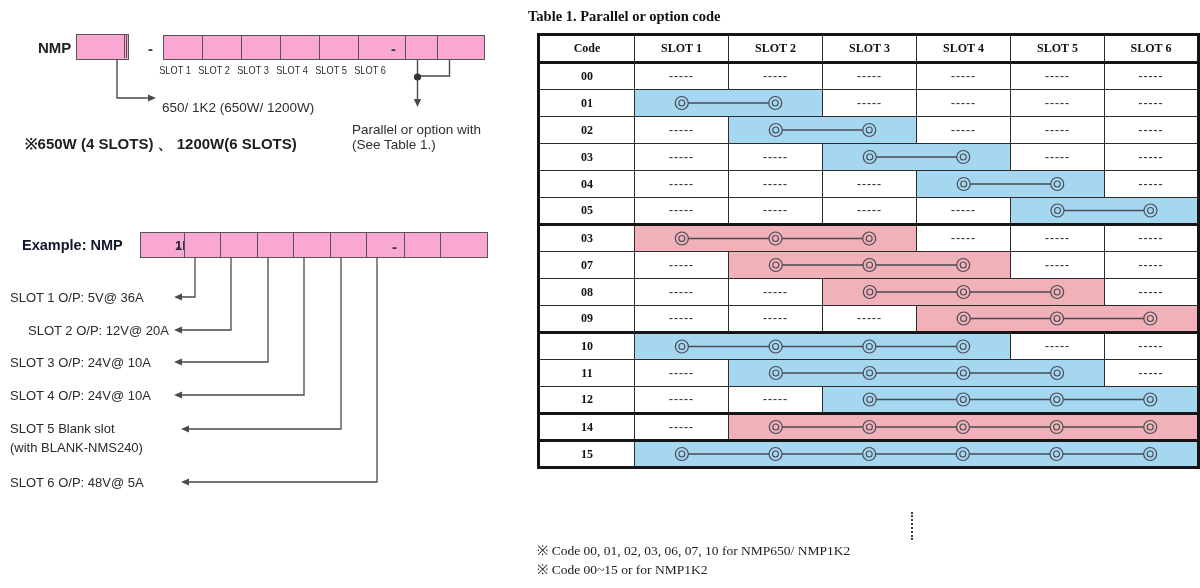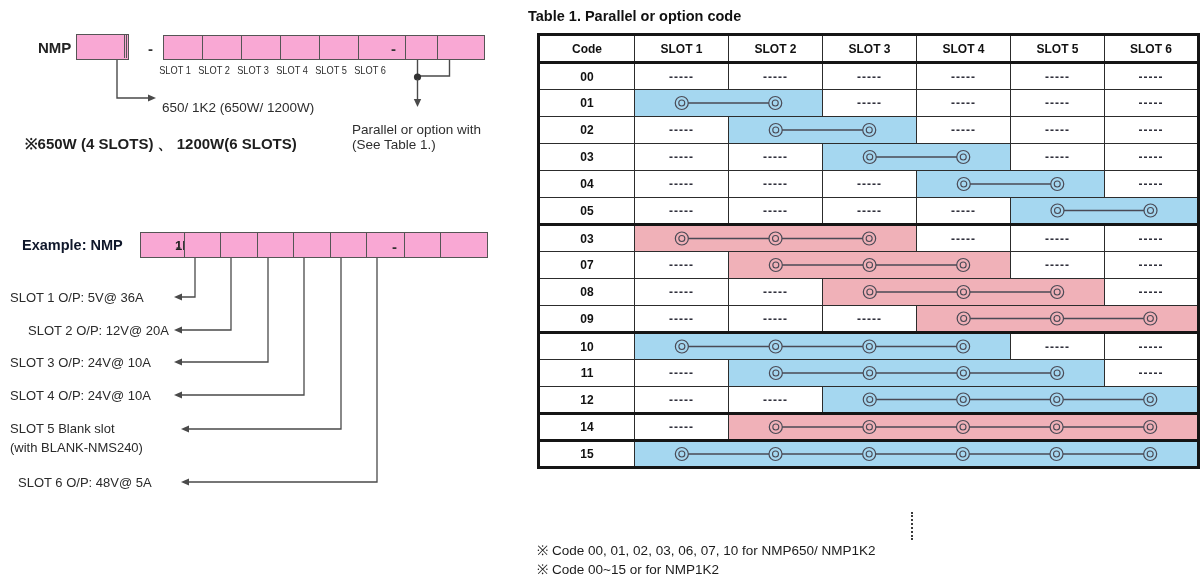--- a/index.html
+++ b/index.html
@@ -19,21 +19,21 @@
   .model-box-group .cell:last-child { border-right:none; }
   .dash { font-size:15px; font-weight:bold; color:#333; }
   .slot-tag { font-size:10.5px; color:#2e2e2e; transform:scaleX(0.88); transform-origin:center; text-align:center; white-space:nowrap; }
   .small-note { font-size:13.5px; color:#2e2e2e; white-space:nowrap; }
   .watt-note { font-size:15px; font-weight:bold; color:#1e1e1e; white-space:nowrap; }
   .example-label { font-size:14.5px; font-weight:bold; color:#0f172a; white-space:nowrap;text-align:right; }
   .code-letter { display:flex; align-items:center; justify-content:center; font-size:13px; font-weight:bold; color:#222; }
   .slot-line-label { font-size:13px; color:#2a2a2a; white-space:nowrap; }
 
   
-  .right-panel { position:absolute; left:520px; top:0; width:680px; height:588px; }
+  .right-panel { position:absolute; left:520px; top:0; width:680px; height:588px;font-family:Liberation Serif, serif; }
   .table-title { position:absolute; left:8px; top:8px; font-size:14.5px; font-weight:bold; color:#111; }
   table.codes { position:absolute; left:17px; top:33px; border-collapse:collapse; table-layout:fixed; width:660px;
                 border:3px solid #151515; }
   table.codes th, table.codes td { border:1px solid #2c2c2c; text-align:center; vertical-align:middle; padding:0; }
   table.codes th { height:28px; font-size:12px; font-weight:bold; color:#111; border-bottom:3px solid #151515; background:#fff; }
   table.codes td { height:27px; font-size:12px; }
   td.code-cell { font-weight:bold; color:#111; }
   td.empty-cell { font-weight:bold; font-size:11px; letter-spacing:1px; color:#30303c; }
   tr.group-end td { border-bottom:3px solid #151515; }
   td.span-cell { position:relative; }
@@ -121,21 +121,21 @@
     <div class="abs cellbox" style="left:404px; top:232px; width:25px; height:26px;"></div>
     <div class="abs cellbox" style="left:440px; top:232px; width:25px; height:26px;"></div>
 
     <div id="slotLines">
         <div class="abs slot-line-label" style="left: 10px; top: 290px;">SLOT 1  O/P: 5V@ 36A</div>
         <div class="abs slot-line-label" style="left: 28px; top: 323px;">SLOT 2  O/P: 12V@ 20A</div>
         <div class="abs slot-line-label" style="left: 10px; top: 355px;">SLOT 3  O/P: 24V@ 10A</div>
         <div class="abs slot-line-label" style="left: 10px; top: 388px;">SLOT 4  O/P: 24V@ 10A</div>
         <div class="abs slot-line-label" style="left: 10px; top: 421px;">SLOT 5  Blank slot</div>
         <div class="abs slot-line-label" style="left: 10px; top: 440px;">(with BLANK-NMS240)</div>
-        <div class="abs slot-line-label" style="left: 18px; top: 475px;">SLOT 6  O/P: 48V@ 5A</div>
+        <div class="abs slot-line-label" style="left: 10px; top: 475px;">SLOT 6  O/P: 48V@ 5A</div>
       </div>
   </section>
 
   <section class="right-panel">
     <h2 class="table-title">Table 1. Parallel or option code</h2>
     <table class="codes" id="codeTable">
         <colgroup>
           <col style="width: 96px;">
           <col style="width: 94px;">
           <col style="width: 94px;">

